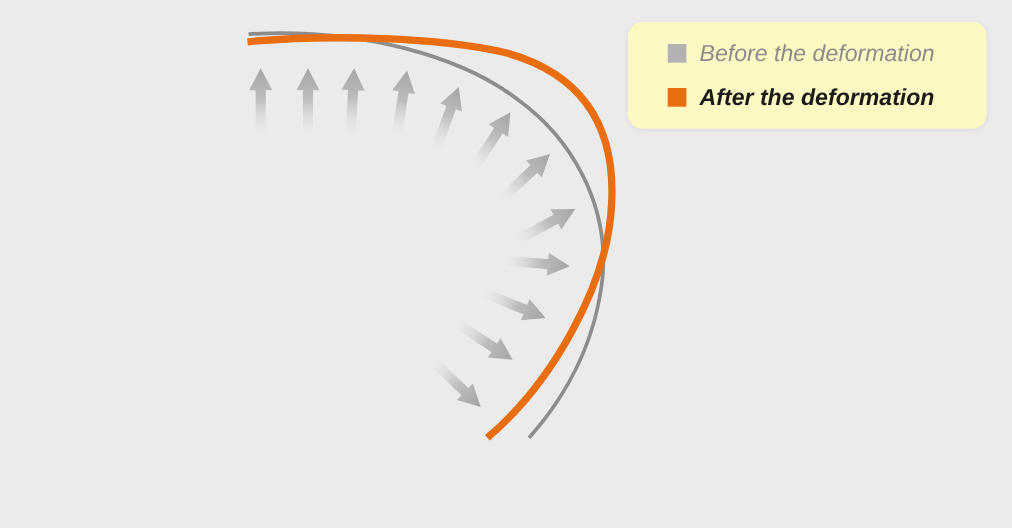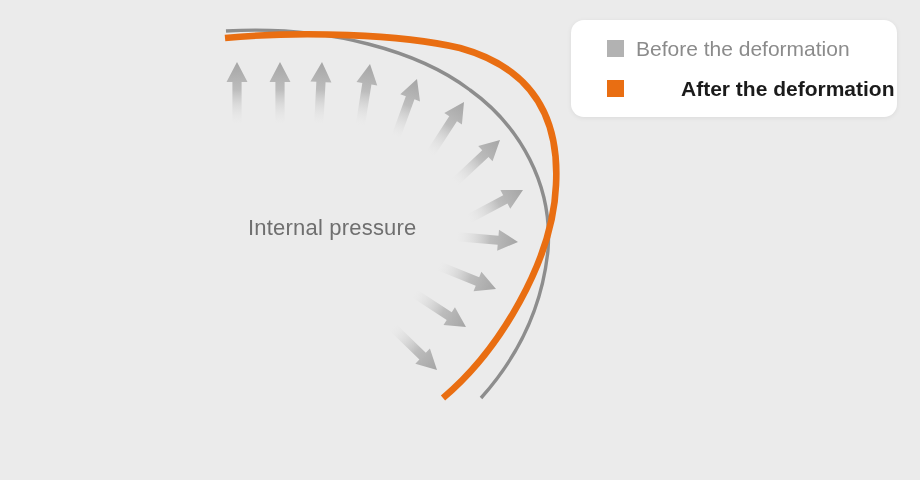--- a/index.html
+++ b/index.html
@@ -55,29 +55,30 @@
     color: var(--caption-text, #616161);
     letter-spacing: 0.2px;
     white-space: nowrap;
   }
   .legend {
     position: absolute;
     left: 571px;
     top: 20px;
     width: 326px;
     height: 97px;
-    background: #ffffff;
+    background: #fef9c3;
     border-radius: 13px;
     box-shadow: 0 1px 5px rgba(0,0,0,0.07);
     display: flex;
     flex-direction: column;
     justify-content: center;
     gap: 16px;
     padding-left: 36px;
     box-sizing: border-box;
+    font-style: italic;
   }
   .legend-row {
     display: flex;
     align-items: center;
     gap: 12px;
   }
   .swatch {
     width: 17px;
     height: 17px;
     flex: 0 0 17px;
@@ -113,27 +114,26 @@
         <path d="M0 0 L10.5 20 L4.6 20 L4.6 62 L-4.6 62 L-4.6 20 L-10.5 20 Z" fill="url(#arrowGrad)" transform="translate(523 190) rotate(62)"></path>
         <path d="M0 0 L10.5 20 L4.6 20 L4.6 62 L-4.6 62 L-4.6 20 L-10.5 20 Z" fill="url(#arrowGrad)" transform="translate(518 242) rotate(95)"></path>
         <path d="M0 0 L10.5 20 L4.6 20 L4.6 62 L-4.6 62 L-4.6 20 L-10.5 20 Z" fill="url(#arrowGrad)" transform="translate(496 289) rotate(112)"></path>
         <path d="M0 0 L10.5 20 L4.6 20 L4.6 62 L-4.6 62 L-4.6 20 L-10.5 20 Z" fill="url(#arrowGrad)" transform="translate(466 327) rotate(123)"></path>
         <path d="M0 0 L10.5 20 L4.6 20 L4.6 62 L-4.6 62 L-4.6 20 L-10.5 20 Z" fill="url(#arrowGrad)" transform="translate(437 370) rotate(134)"></path>
       </g>
     <path id="beforeCurve" d="M 226 31 C 330 25 420 52 470 90 C 520 126 553 185 548 250 C 542 310 515 360 481 398"></path>
     <path id="afterCurve" d="M 225 38 C 300 31 400 34 460 48 C 525 66 560 110 556 185 C 553 260 500 350 443 398"></path>
   </svg>
 
-  <div class="internal-label">Internal pressure</div>
 
 
   <div class="legend">
     <div class="legend-row">
       <span class="swatch" style="background: rgb(178, 178, 178);"></span>
       <span class="legend-text" style="color: rgb(139, 139, 139); font-weight: normal;">Before the deformation</span>
     </div>
     <div class="legend-row">
       <span class="swatch" style="background: rgb(233, 110, 18);"></span>
-      <span class="legend-text" style="color: rgb(27, 27, 27); font-weight: bold; margin-left: 45px;">After the deformation</span>
+      <span class="legend-text" style="color: rgb(27, 27, 27); font-weight: bold;">After the deformation</span>
     </div>
   </div>
 
 </div>
 
 </body></html>

